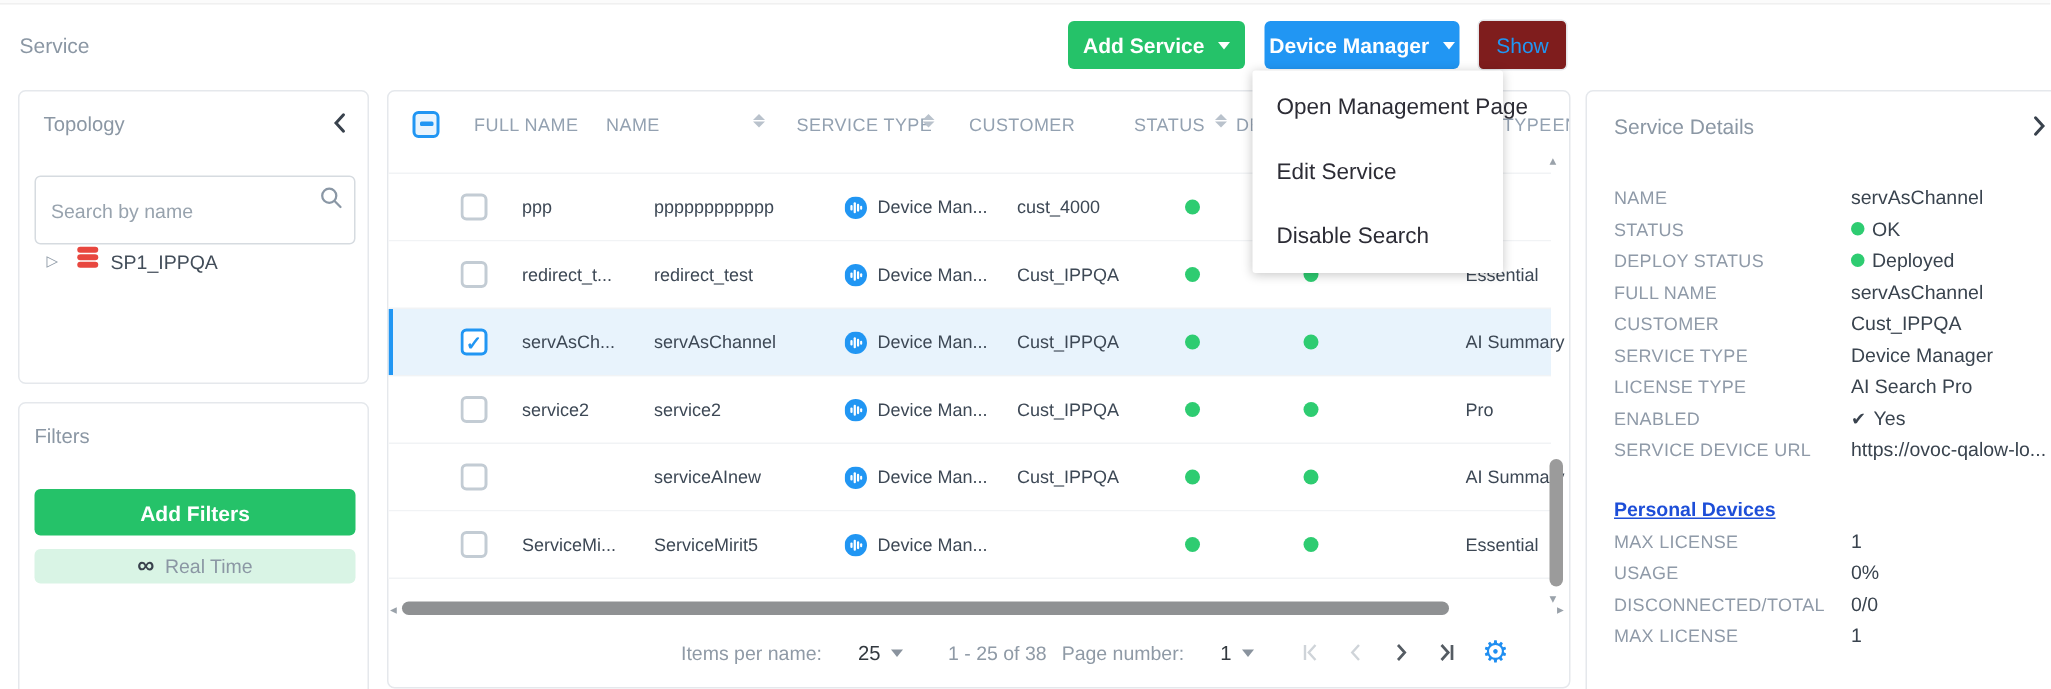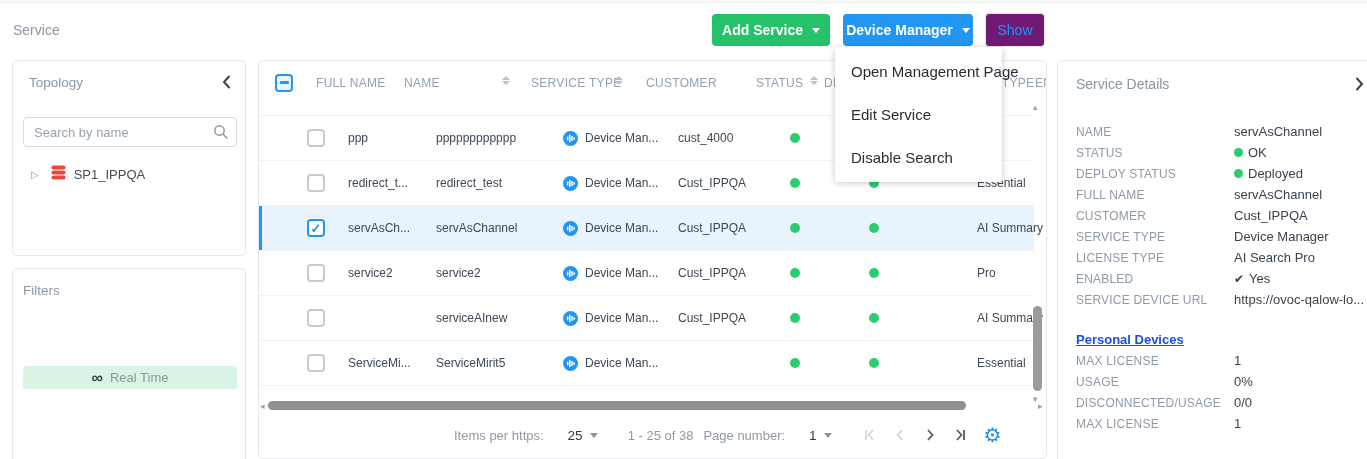--- a/index.html
+++ b/index.html
@@ -6,21 +6,21 @@
   html,body { width:1367px; height:459px; overflow:hidden; background:#fff;
     font-family:"Liberation Sans", sans-serif; color:#3d4855; }
   .top-edge { height:3px; border-bottom:1px solid #f0f0f0; background:#fbfbfb; }
 
   
   .page-title { position:absolute; left:13px; top:22px; font-size:14px; color:#8b97a4; }
   .btn { position:absolute; display:flex; align-items:center; justify-content:center;
     border-radius:4px; font-size:14px; font-weight:bold; color:#fff; cursor:pointer; }
   .btn-green { left:712px; top:14px; width:118px; height:32px; background:var(--green); }
   .btn-blue  { left:843px; top:14px; width:130px; height:32px; background:var(--blue); }
-  .btn-show  { left:985px; top:13px; width:60px; height:34px; background:#701a75;
+  .btn-show  { left:985px; top:13px; width:60px; height:34px; background:#7f1d1d;
     border:1px solid #e4e6e9; color:var(--blue); font-weight:normal; }
   .caret-w { width:0; height:0; border-left:4px solid transparent; border-right:4px solid transparent;
     border-top:5px solid #fff; margin-left:9px; }
   .caret-g { width:0; height:0; border-left:4px solid transparent; border-right:4px solid transparent;
     border-top:5px solid #8a939e; margin-left:7px; }
 
   
   .menu { position:absolute; left:835px; top:47px; width:167px; background:#fff; z-index:40;
     box-shadow:0 1px 7px rgba(0,0,0,.22); border-radius:2px; padding:3px 0; }
   .menu-item { height:43px; display:flex; align-items:center; padding:0 16px;
@@ -28,21 +28,21 @@
 
   
   .card { position:absolute; background:#fff; border:1px solid #e5e8ec; border-radius:5px; }
   .card-title { font-size:13.5px; color:#8b97a4; }
 
   
   .topology { left:12px; top:60px; width:234px; height:196px; }
   .topology .card-title { position:absolute; left:16px; top:14px; }
   .panel-chev { position:absolute; cursor:pointer; }
   .topology .panel-chev { right:14px; top:14px; }
-  .search-wrap { position:absolute; left:10px; top:56px; width:214px; height:30px; }
+  .search-wrap { position:absolute; left:10px; top:56px; width:214px; height:46px; }
   .search-wrap input { width:100%; height:100%; border:1px solid #d6dbe0; border-radius:4px;
     padding:0 30px 0 10px; font-size:13px; color:#3d4855; font-family:inherit; outline:none; }
   .search-wrap input::placeholder { color:#98a3ae; }
   .search-ico { position:absolute; right:8px; top:7px; }
   .tree-item { position:absolute; left:0; top:100px; width:100%; height:26px;
     display:flex; align-items:center; cursor:pointer; }
   .tree-arrow { margin-left:18px; font-size:10px; color:#8b97a4; }
   .tree-ico { margin-left:12px; }
   .tree-label { margin-left:8px; font-size:13px; color:#424d59; }
 
@@ -180,20 +180,23 @@
             <rect x="0.5" y="10.5" width="14" height="4" rx="2" fill="#e8473f"></rect>
           </svg>
     </span>
     <span class="tree-label">SP1_IPPQA</span>
   </div>
 </div>
 </div>
 
 <div class="card filters">
   <div class="card-title">Filters</div>
+  <div class="btn-add-filters">
+    <span>Add Filters</span>
+  </div>
   <div class="btn-realtime">
     <span class="inf">∞</span>
     <span class="rt-label">Real Time</span>
   </div>
 </div>
 
 <div class="card tablecard">
   <div class="thead">
     <span class="hcell c-cb">
         <span class="cbx ind"></span>
@@ -382,21 +385,21 @@
     <div class="vthumb"></div>
     <span class="arr" style="top:292px">▾</span>
   </div>
   <div class="hscroll">
     <span class="arr" style="left:1px">◂</span>
     <div class="hthumb"></div>
     <span class="arr" style="left:779px">▸</span>
   </div>
 
   <div class="pagination">
-    <span>Items per https:</span>
+    <span>Items per name:</span>
     <span class="pg-val pg-gap-m">25</span>
     <span class="caret-g"></span>
     <span class="pg-gap-l">1 - 25 of 38</span>
     <span class="pg-gap-s">Page number:</span>
     <span class="pg-val pg-gap-m">1</span>
     <span class="caret-g"></span>
     <span class="navico" style="margin-left:30px">
       <svg width="16" height="16" viewBox="0 0 16 16">
           <line x1="4" y1="3" x2="4" y2="13" stroke="#cfd4d9" stroke-width="1.6"></line>
           <polyline points="11,3 6.5,8 11,13" fill="none" stroke="#cfd4d9" stroke-width="1.6"></polyline>
@@ -515,21 +518,21 @@
 
   <div class="dfield">
     <span class="dlabel">USAGE</span>
     <span class="dvalue">
 
       <span>0%</span>
     </span>
   </div>
 
   <div class="dfield">
-    <span class="dlabel">DISCONNECTED/USAGE</span>
+    <span class="dlabel">DISCONNECTED/TOTAL</span>
     <span class="dvalue">
 
       <span>0/0</span>
     </span>
   </div>
   <div class="dfield">
     <span class="dlabel">MAX LICENSE</span>
     <span class="dvalue">
 
       <span>1</span>

